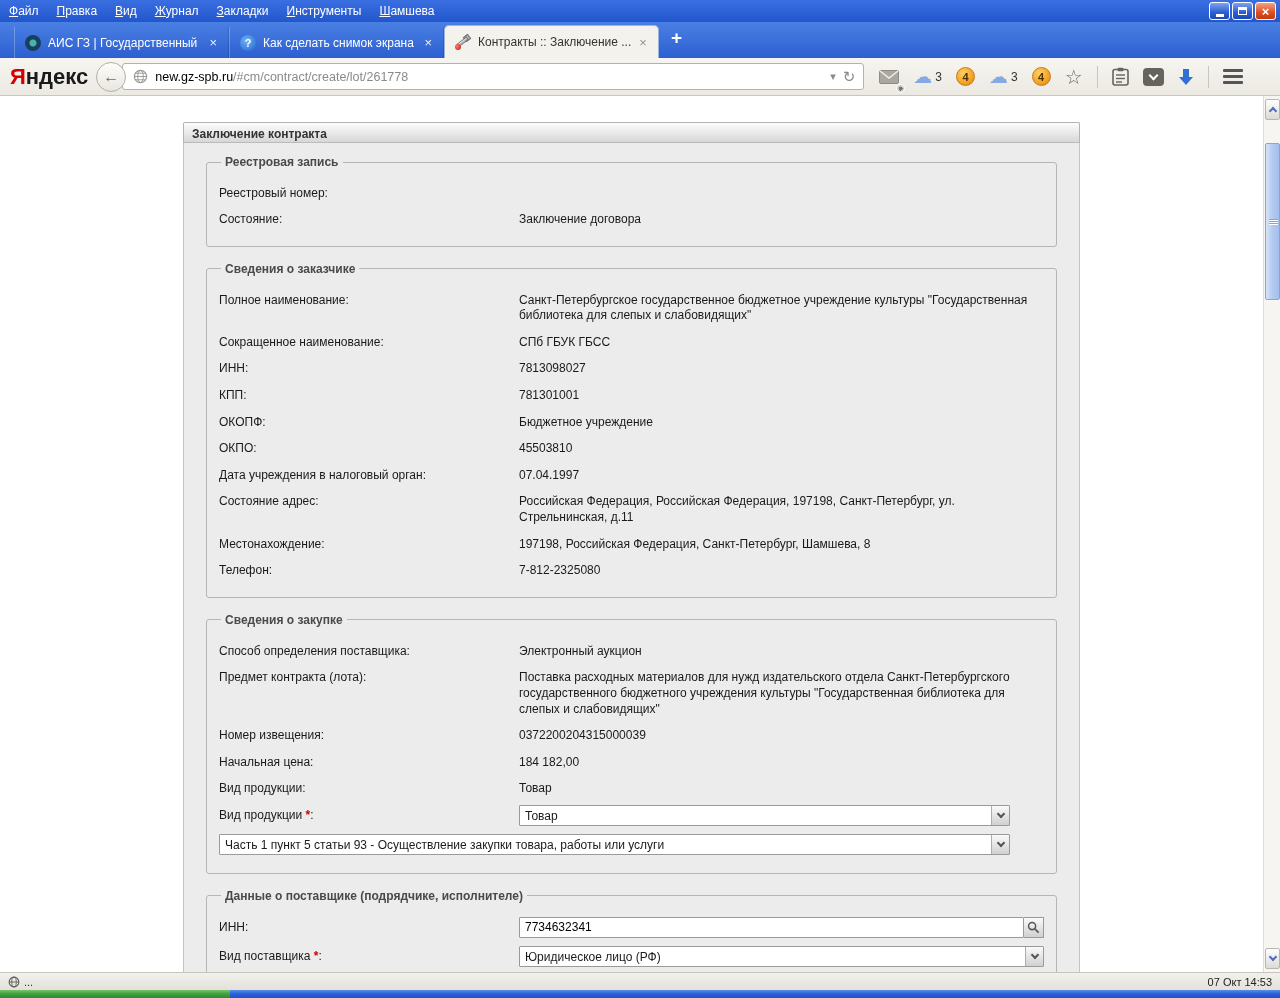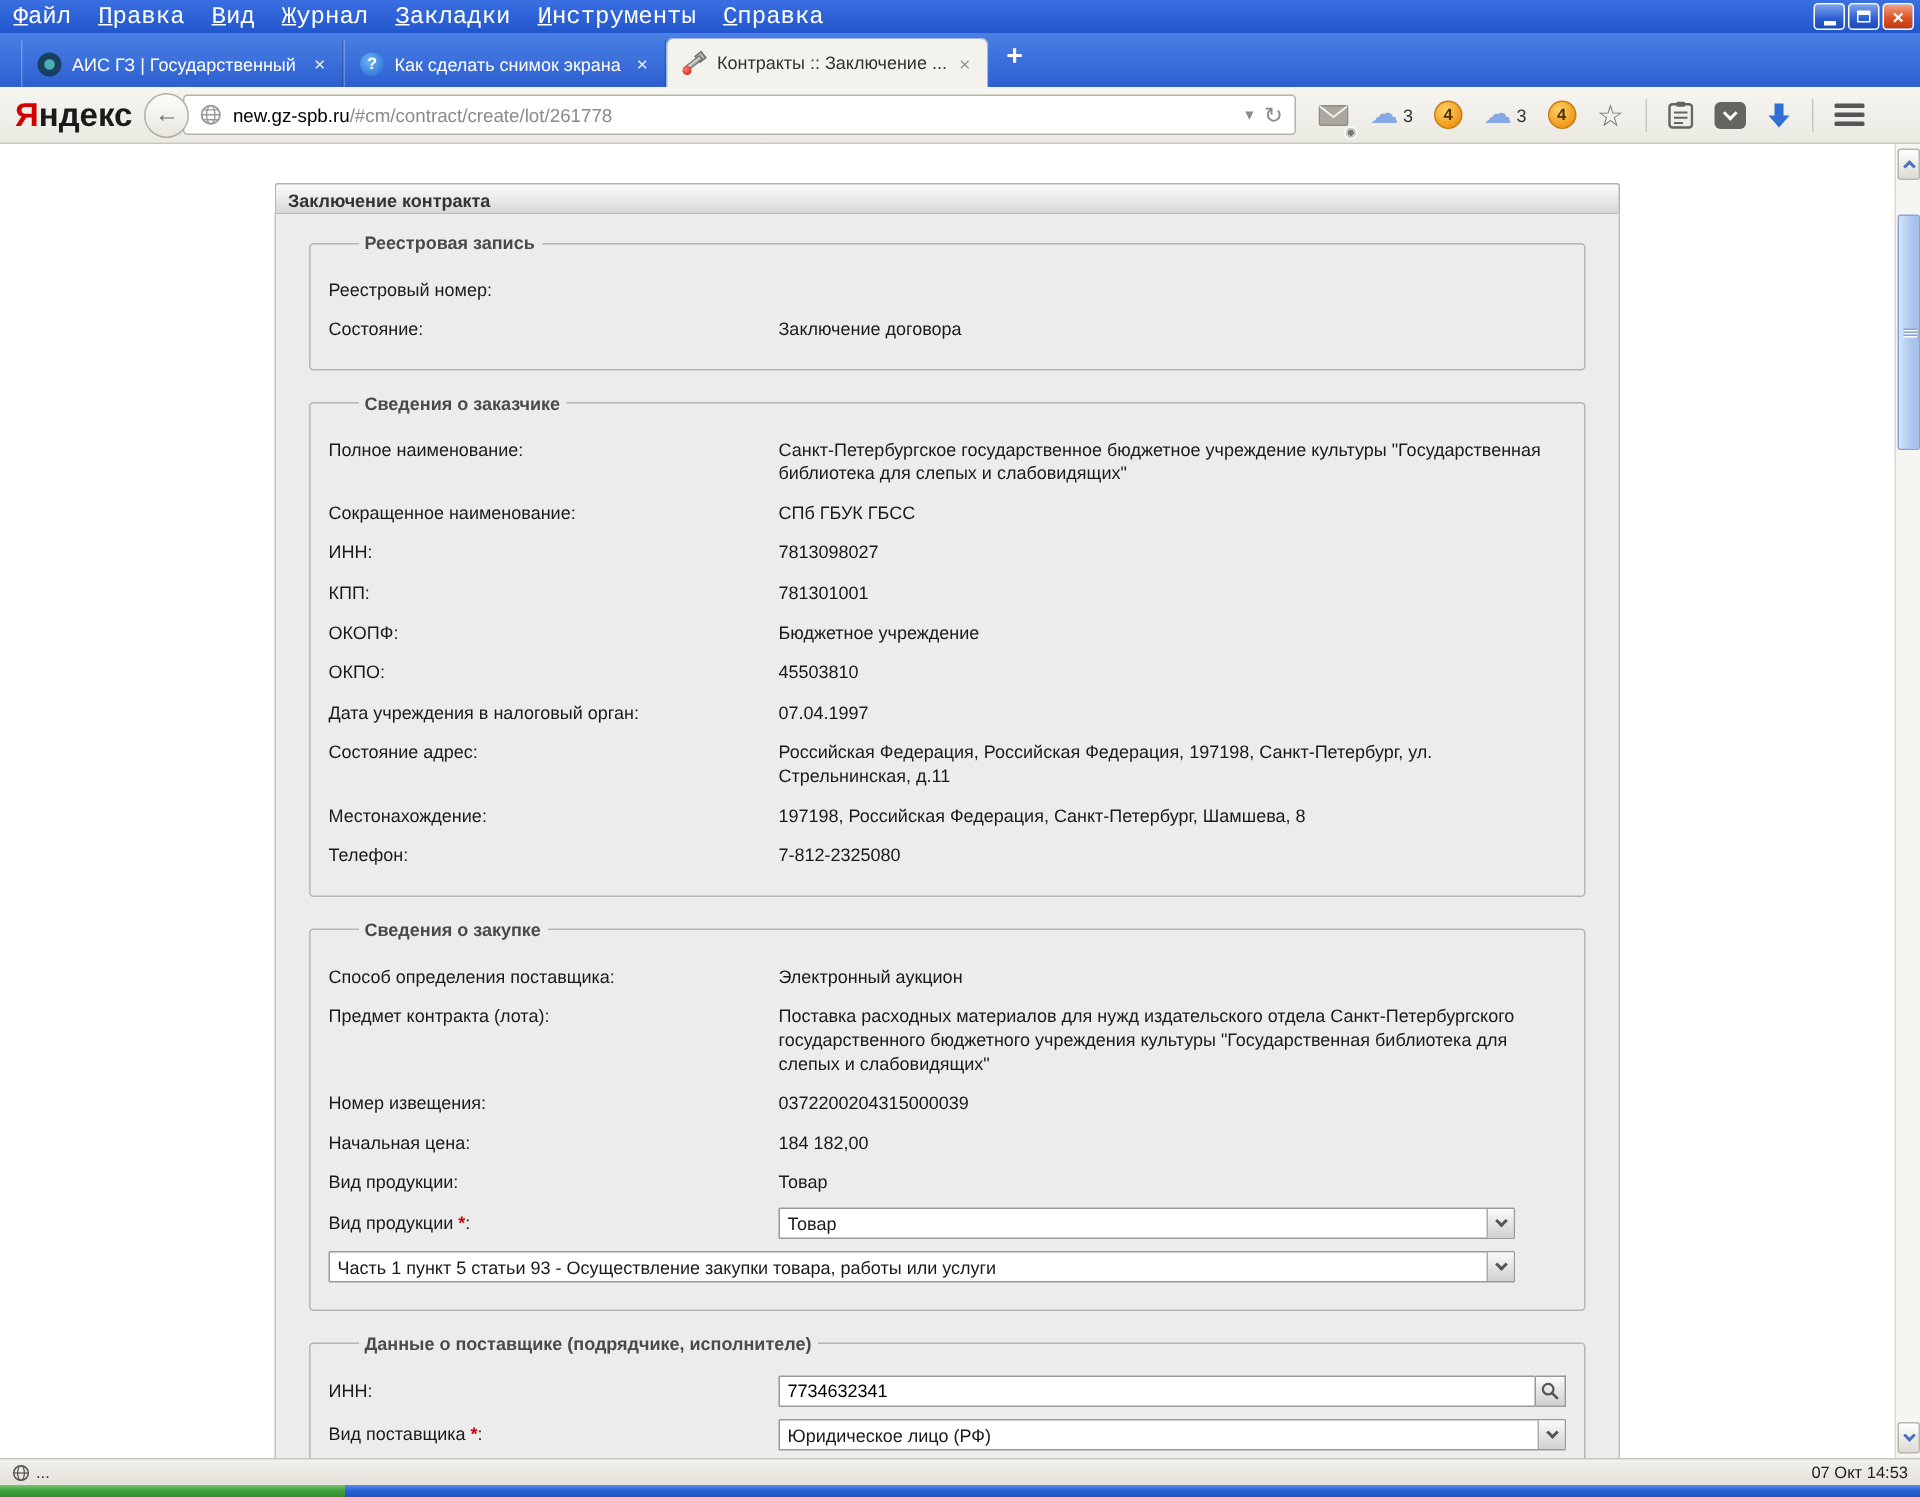--- a/index.html
+++ b/index.html
@@ -2,21 +2,21 @@
 <html><head>
 <meta charset="utf-8">
 <style>
   * { box-sizing: border-box; margin: 0; padding: 0; }
   html,body { width:1280px; height:998px; overflow:hidden;
     font-family:"Liberation Sans", sans-serif; background:#fff; }
 
   
   .titlebar { height:22px; background:linear-gradient(#3a6fe2,#2256cc);
     display:flex; align-items:center; position:relative; }
-  .menu-item { display:inline-block; color:#fff; font-size:16px; padding:3px 9px; cursor:default;font-family:Liberation Mono, monospace; }
+  .menu-item { display:inline-block; color:#fff; font-size:12px; padding:3px 9px; cursor:default; }
   .menu-item::first-letter { text-decoration:underline; }
   .win-controls { position:absolute; right:4px; top:2px; display:flex; gap:2px; }
   .win-btn { width:21px; height:18px; border:1px solid #fff; border-radius:3px;
     display:flex; align-items:center; justify-content:center;
     background:linear-gradient(#7da3ec,#2c5ed2 60%, #1d49b4); }
   .win-btn.close { background:linear-gradient(#f2a183,#dd4f21 60%, #c23a10); }
   .glyph-min { width:8px; height:3px; background:#fff; margin-top:9px; }
   .glyph-restore { width:9px; height:8px; border:1px solid #fff; border-top:3px solid #fff; background:transparent; }
   .glyph-close { color:#fff; font-weight:bold; font-size:13px; line-height:1; }
 
@@ -84,21 +84,21 @@
   
   .viewport { position:relative; height:876px; background:#fff; overflow:hidden; }
   .panel { position:absolute; left:183px; top:26px; width:897px; }
   .panel-header { height:21px; background:linear-gradient(#fcfcfc,#d7d7d7);
     border:1px solid #b3b3b3; border-bottom:1px solid #bbb; border-radius:2px 2px 0 0;
     font-size:12px; font-weight:bold; color:#333; padding:4px 0 0 8px; }
   .panel-body { background:#ececec; border:1px solid #c3c3c3; border-top:none;
     padding:10px 12px 40px 12px; min-height:850px; }
   fieldset.grp { border:1px solid #b5b5b5; border-radius:3px; margin:2px 10px 15px 10px;
     padding:6px 12px 10px 12px; }
-  fieldset.grp legend { font-size:12px; font-weight:bold; color:#4a4a4a; padding:0 4px; margin-left:20px; }
+  fieldset.grp legend { font-size:12px; font-weight:bold; color:#4a4a4a; padding:0 4px; margin-left:2px; }
   .frow { display:flex; margin:8px 0; font-size:12px; color:#1a1a1a; }
   .frow-label { width:300px; flex:none; padding-top:3px; line-height:1.25; }
   .frow-value { flex:1; padding-top:3px; line-height:1.3; white-space:pre-wrap; }
   .frow-ctl { flex:1; display:flex; align-items:flex-start; }
   .star { color:#cc0000; font-weight:bold; }
   .combo { display:flex; height:21px; border:1px solid #9a9a9a; background:#fff; flex:1; border-radius:1px; }
   .combo-text { flex:1; font-size:12px; padding:3px 5px 0 5px; white-space:nowrap; overflow:hidden; }
   .combo-btn { width:18px; flex:none; background:linear-gradient(#fafafa,#d0d0d0);
     border-left:1px solid #adadad; display:flex; align-items:center; justify-content:center; }
   .chev-down { width:6px; height:6px; border-right:2px solid #555; border-bottom:2px solid #555;
@@ -130,21 +130,21 @@
   .statusbar .spacer { flex:1; }
   .clock { color:#222; }
   .taskbar { height:8px; background:linear-gradient(#5b8ee8,#2a62d8 45%, #1f53c4); position:relative; }
   .taskbar .start { position:absolute; left:0; top:0; width:230px; height:8px;
     background:linear-gradient(#7cc56a,#3fa33f 45%, #2f8a2f); }
 </style>
 </head>
 <body>
 
 <div class="titlebar">
-  <nav id="menubar"><span class="menu-item">Файл</span><span class="menu-item">Правка</span><span class="menu-item">Вид</span><span class="menu-item">Журнал</span><span class="menu-item">Закладки</span><span class="menu-item">Инструменты</span><span class="menu-item">Справка</span></nav>
+  <nav id="menubar"><span class="menu-item">Файл</span><span class="menu-item">Правка</span><span class="menu-item">Вид</span><span class="menu-item">Журнал</span><span class="menu-item">Закладки</span><span class="menu-item">Инструменты</span><span class="menu-item">Шамшева</span></nav>
   <div class="win-controls">
     <div class="win-btn">
         <span class="glyph-min"></span>
       </div>
     <div class="win-btn">
         <span class="glyph-restore"></span>
       </div>
     <div class="win-btn close">
         <span class="glyph-close">×</span>
       </div>

